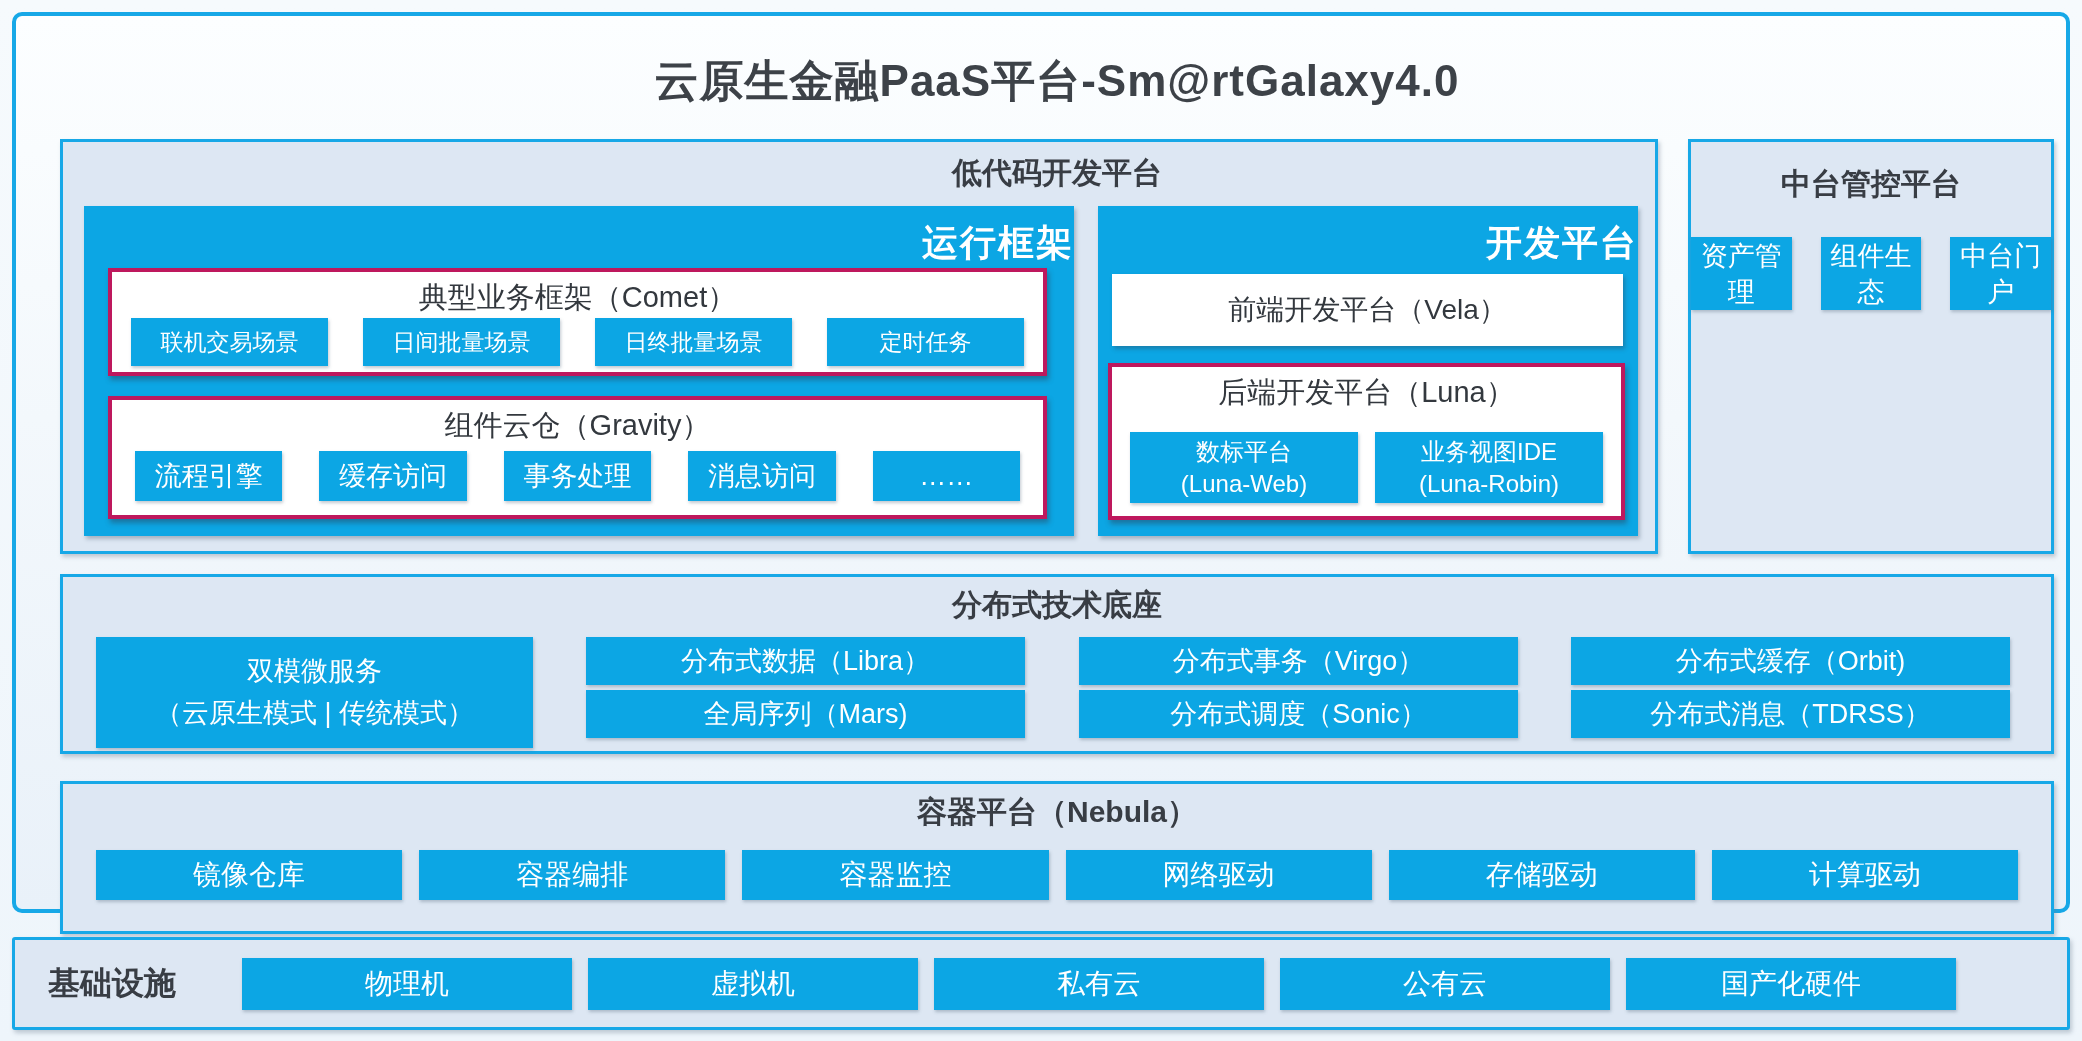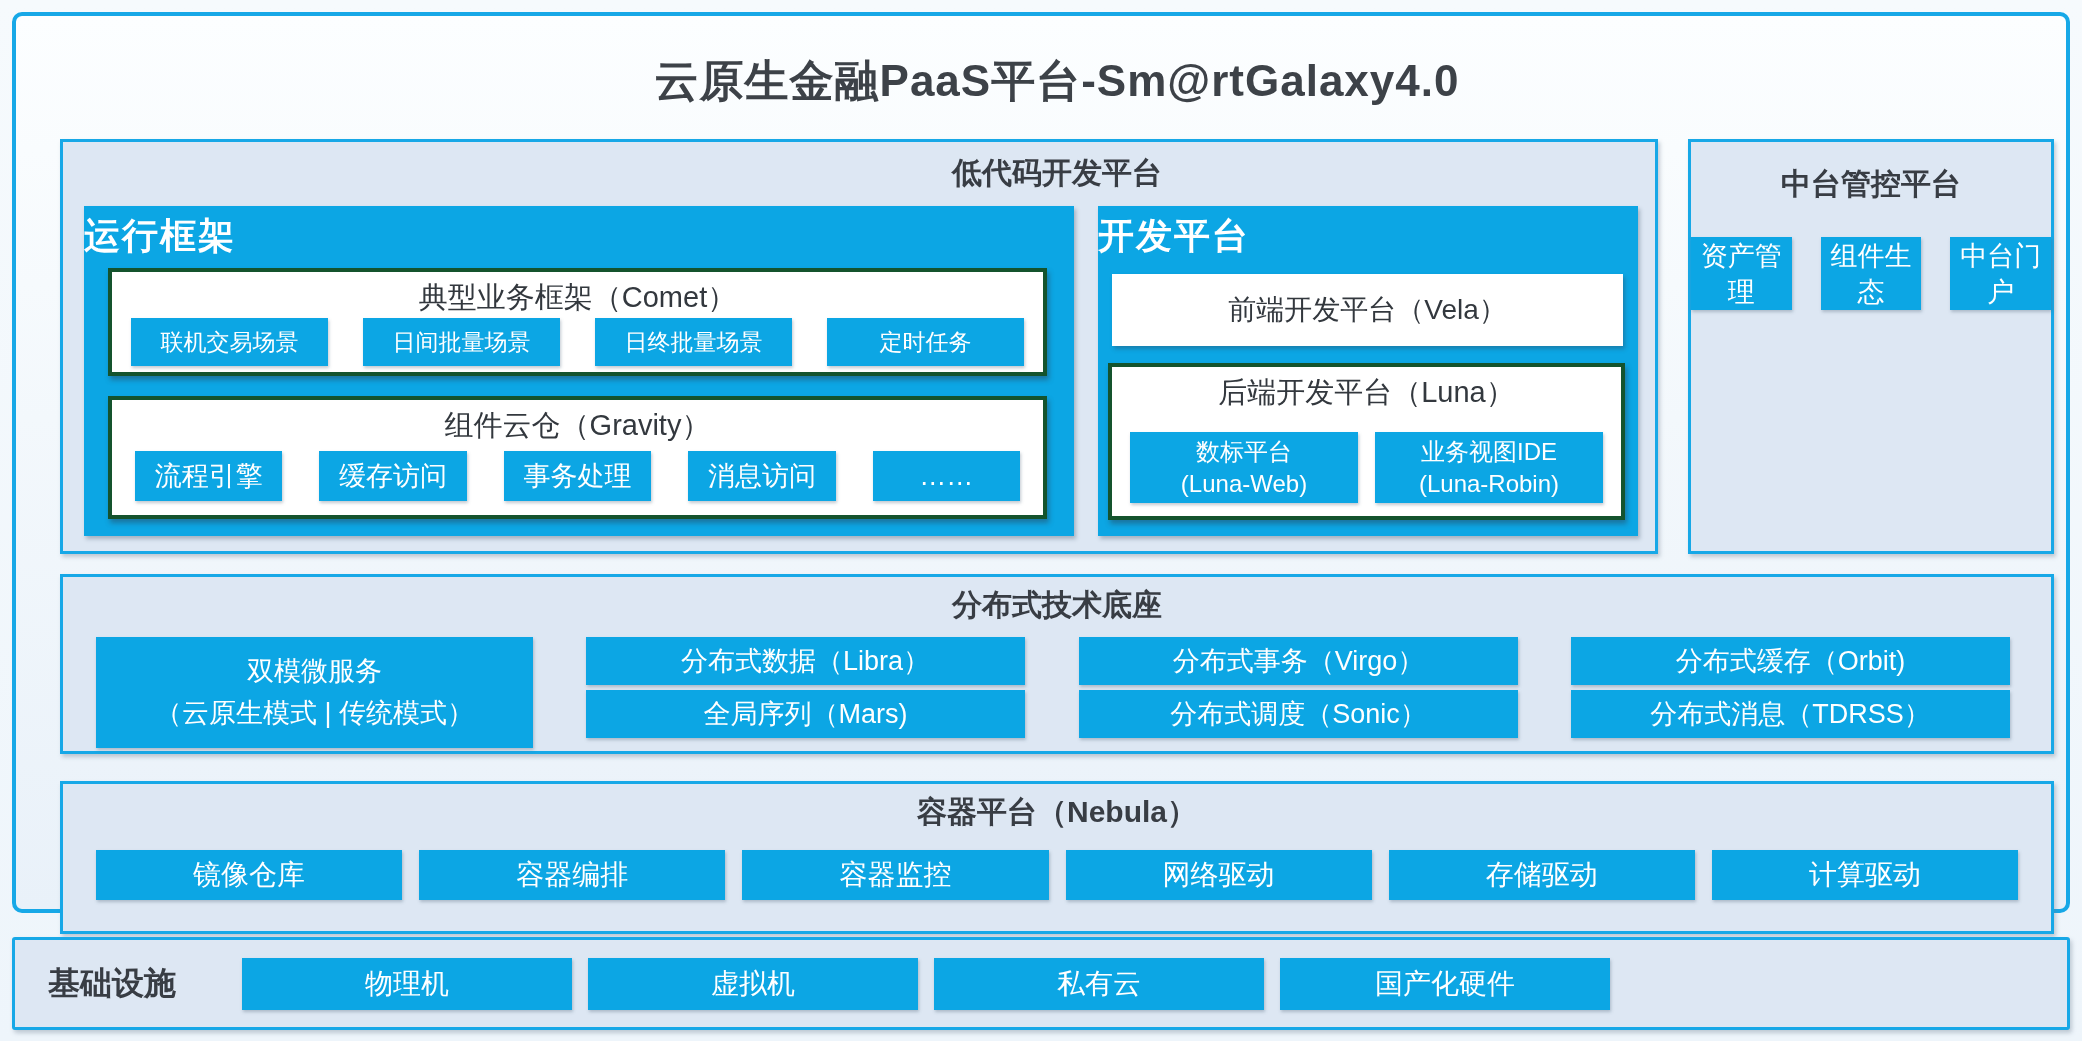--- a/index.html
+++ b/index.html
@@ -35,24 +35,24 @@
   .panel-dist    { left:44px; top:558px; width:1994px; height:180px; }
   .panel-cont    { left:44px; top:765px; width:1994px; height:153px; }
   .panel-infra   { left:12px; top:937px; width:2058px; height:93px; border-radius:3px; }
 
   .blue-box {
     position:absolute; background:#0ca6e4; color:#fff;
     box-shadow:2px 3px 4px rgba(80,100,120,.40);
   }
   .box-runtime { left:21px; top:64px; width:990px; height:330px; }
   .box-dev     { left:1035px; top:64px; width:540px; height:330px; }
-  .blue-box-title { text-align:left; font-size:36px; font-weight:bold; padding-top:6px; letter-spacing:2px; }
+  .blue-box-title { text-align:right; font-size:36px; font-weight:bold; padding-top:13px; letter-spacing:2px; }
 
   .white-box {
-    position:absolute; background:#fff; border:4px solid #14532d;
+    position:absolute; background:#fff; border:4px solid #be185d;
     box-shadow:2px 4px 5px rgba(45,60,80,.45); color:#33383e;
   }
   .white-box-title { text-align:center; font-size:29px; margin-top:6px; }
   .box-comet   { left:24px; top:62px;  width:939px; height:108px; }
   .box-gravity { left:24px; top:190px; width:939px; height:123px; }
 
   .chip {
     background:#0ca6e4; color:#fff;
     display:flex; align-items:center; justify-content:center;
     text-align:center; box-shadow:1px 2px 3px rgba(80,100,120,.35);
@@ -190,15 +190,16 @@
     </div>
   </div>
 </div>
 
 <div class="panel panel-infra">
   <div class="infra-label">基础设施</div>
   <div class="infra-row">
     <div class="chip">物理机</div>
     <div class="chip">虚拟机</div>
     <div class="chip">私有云</div>
+    <div class="chip">公有云</div>
     <div class="chip">国产化硬件</div>
   </div>
 </div>
 
 </body></html>

